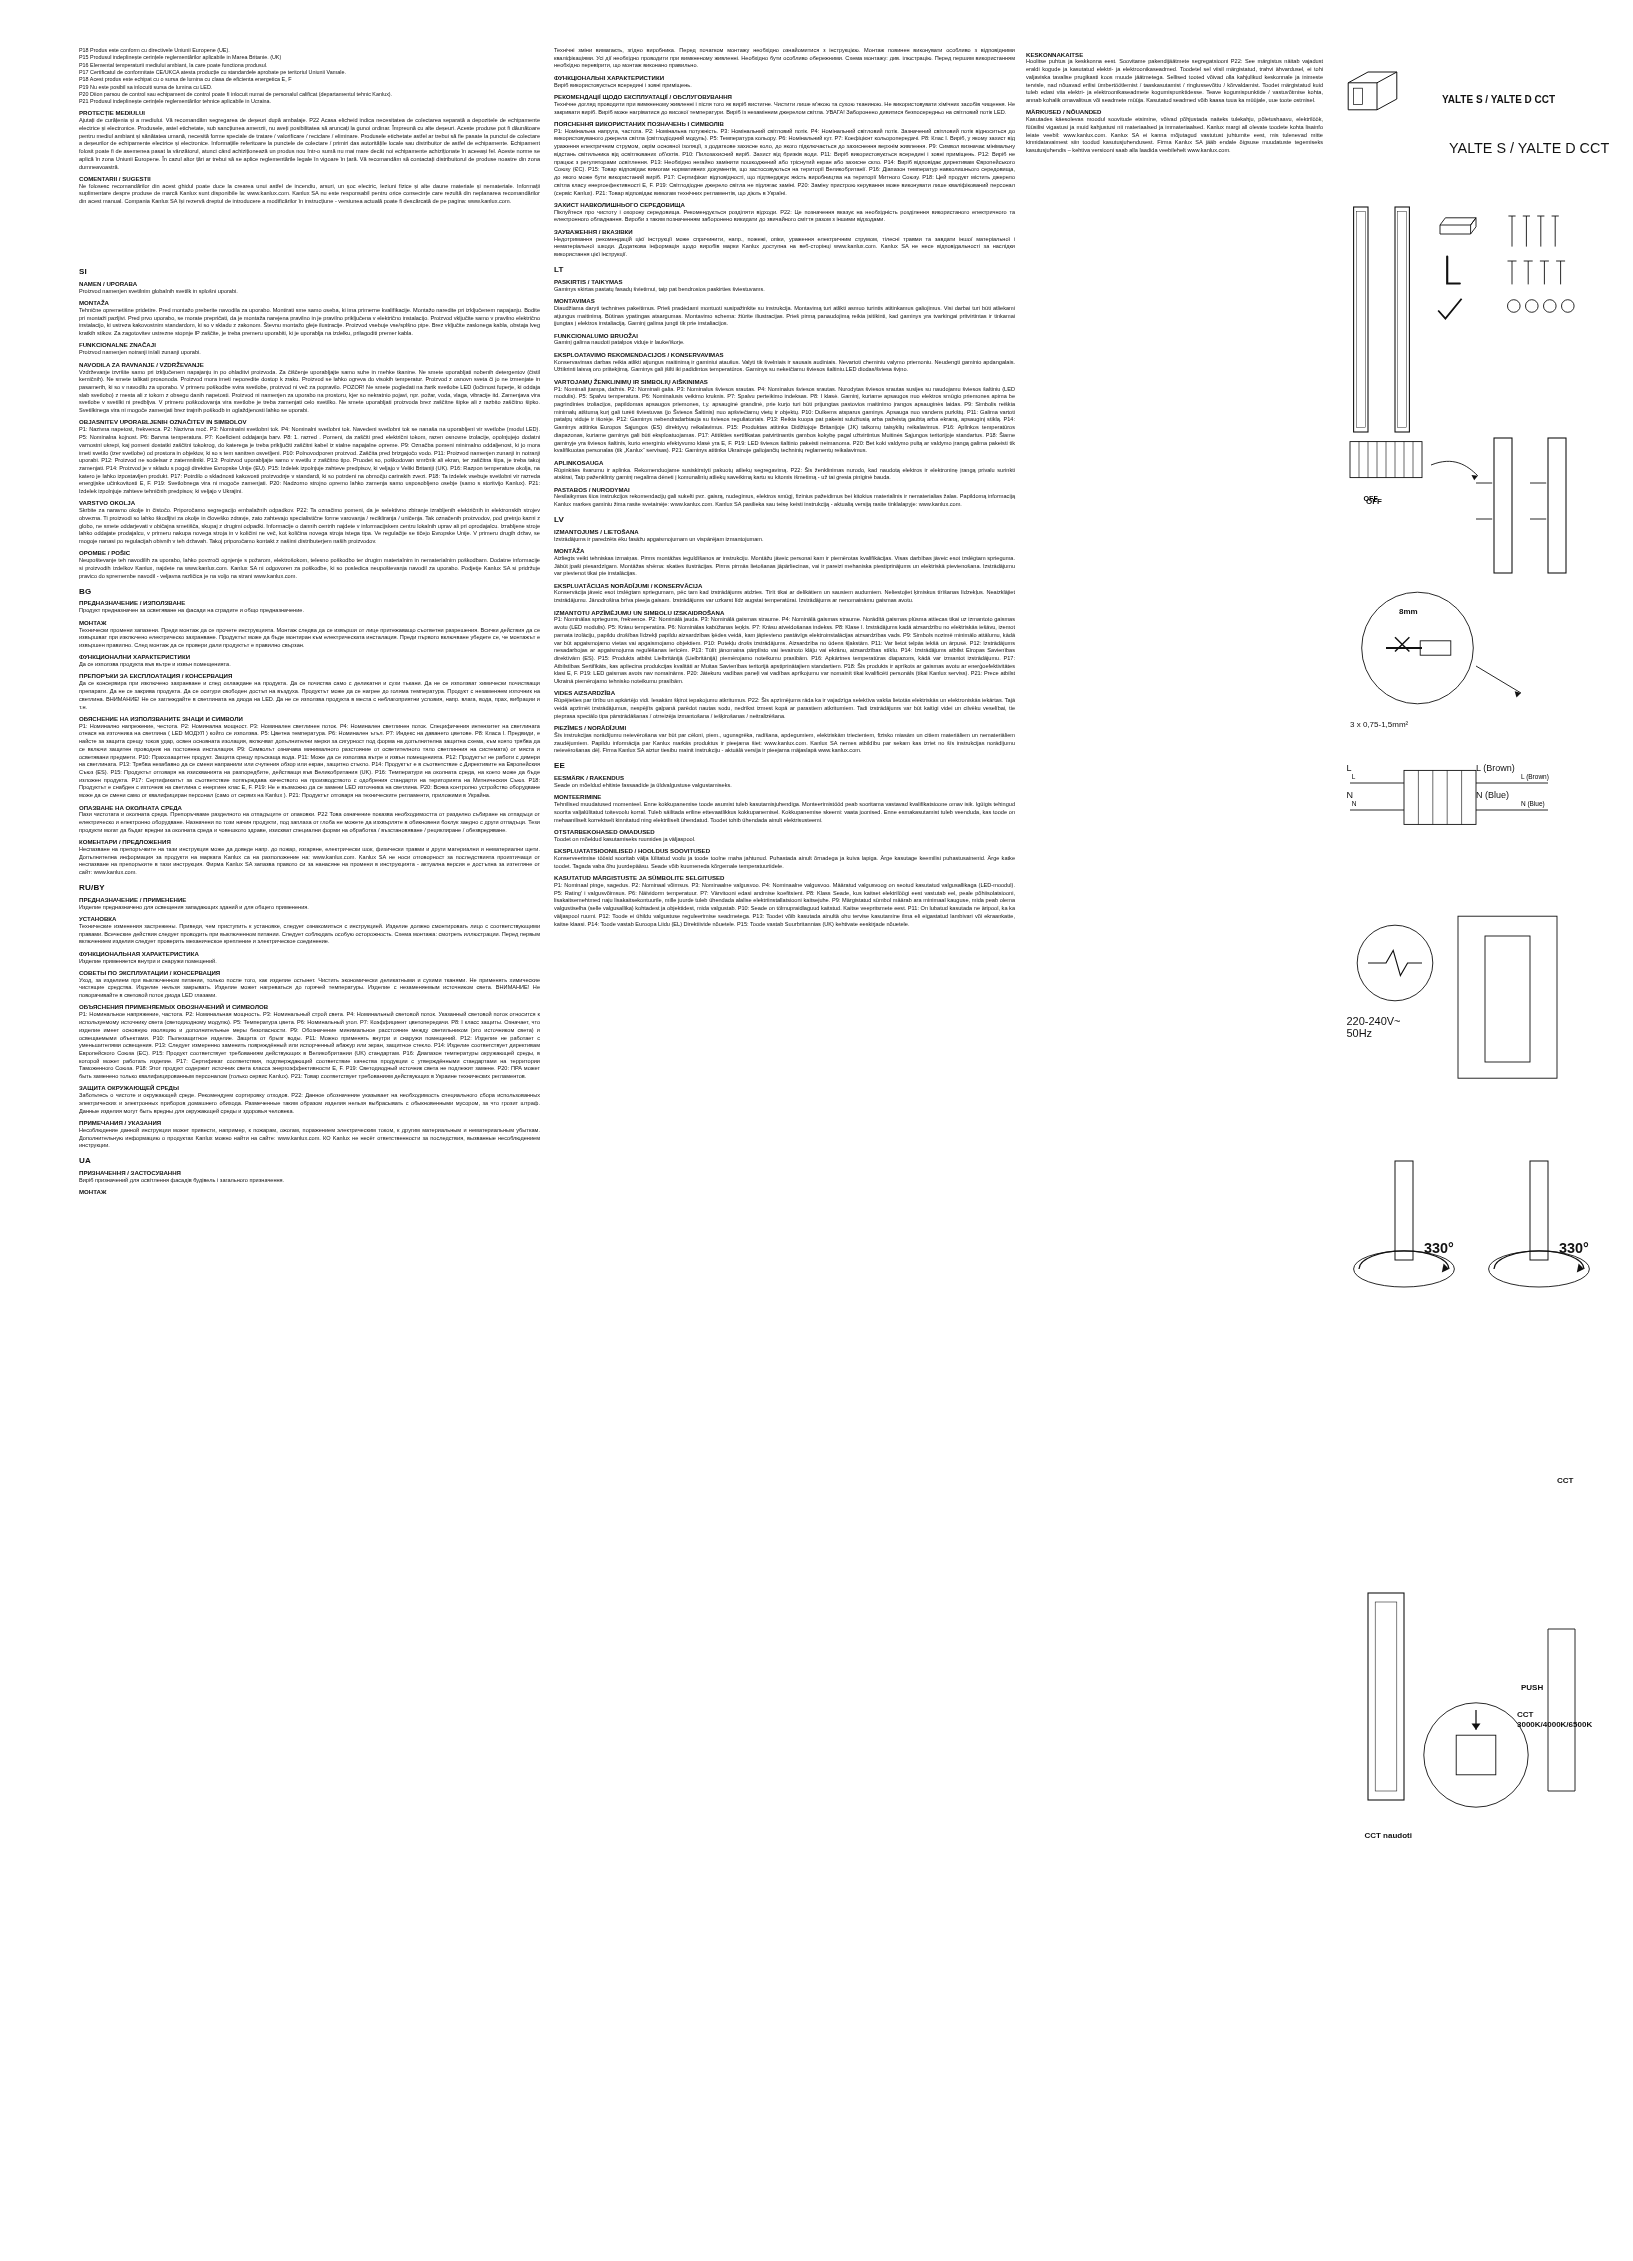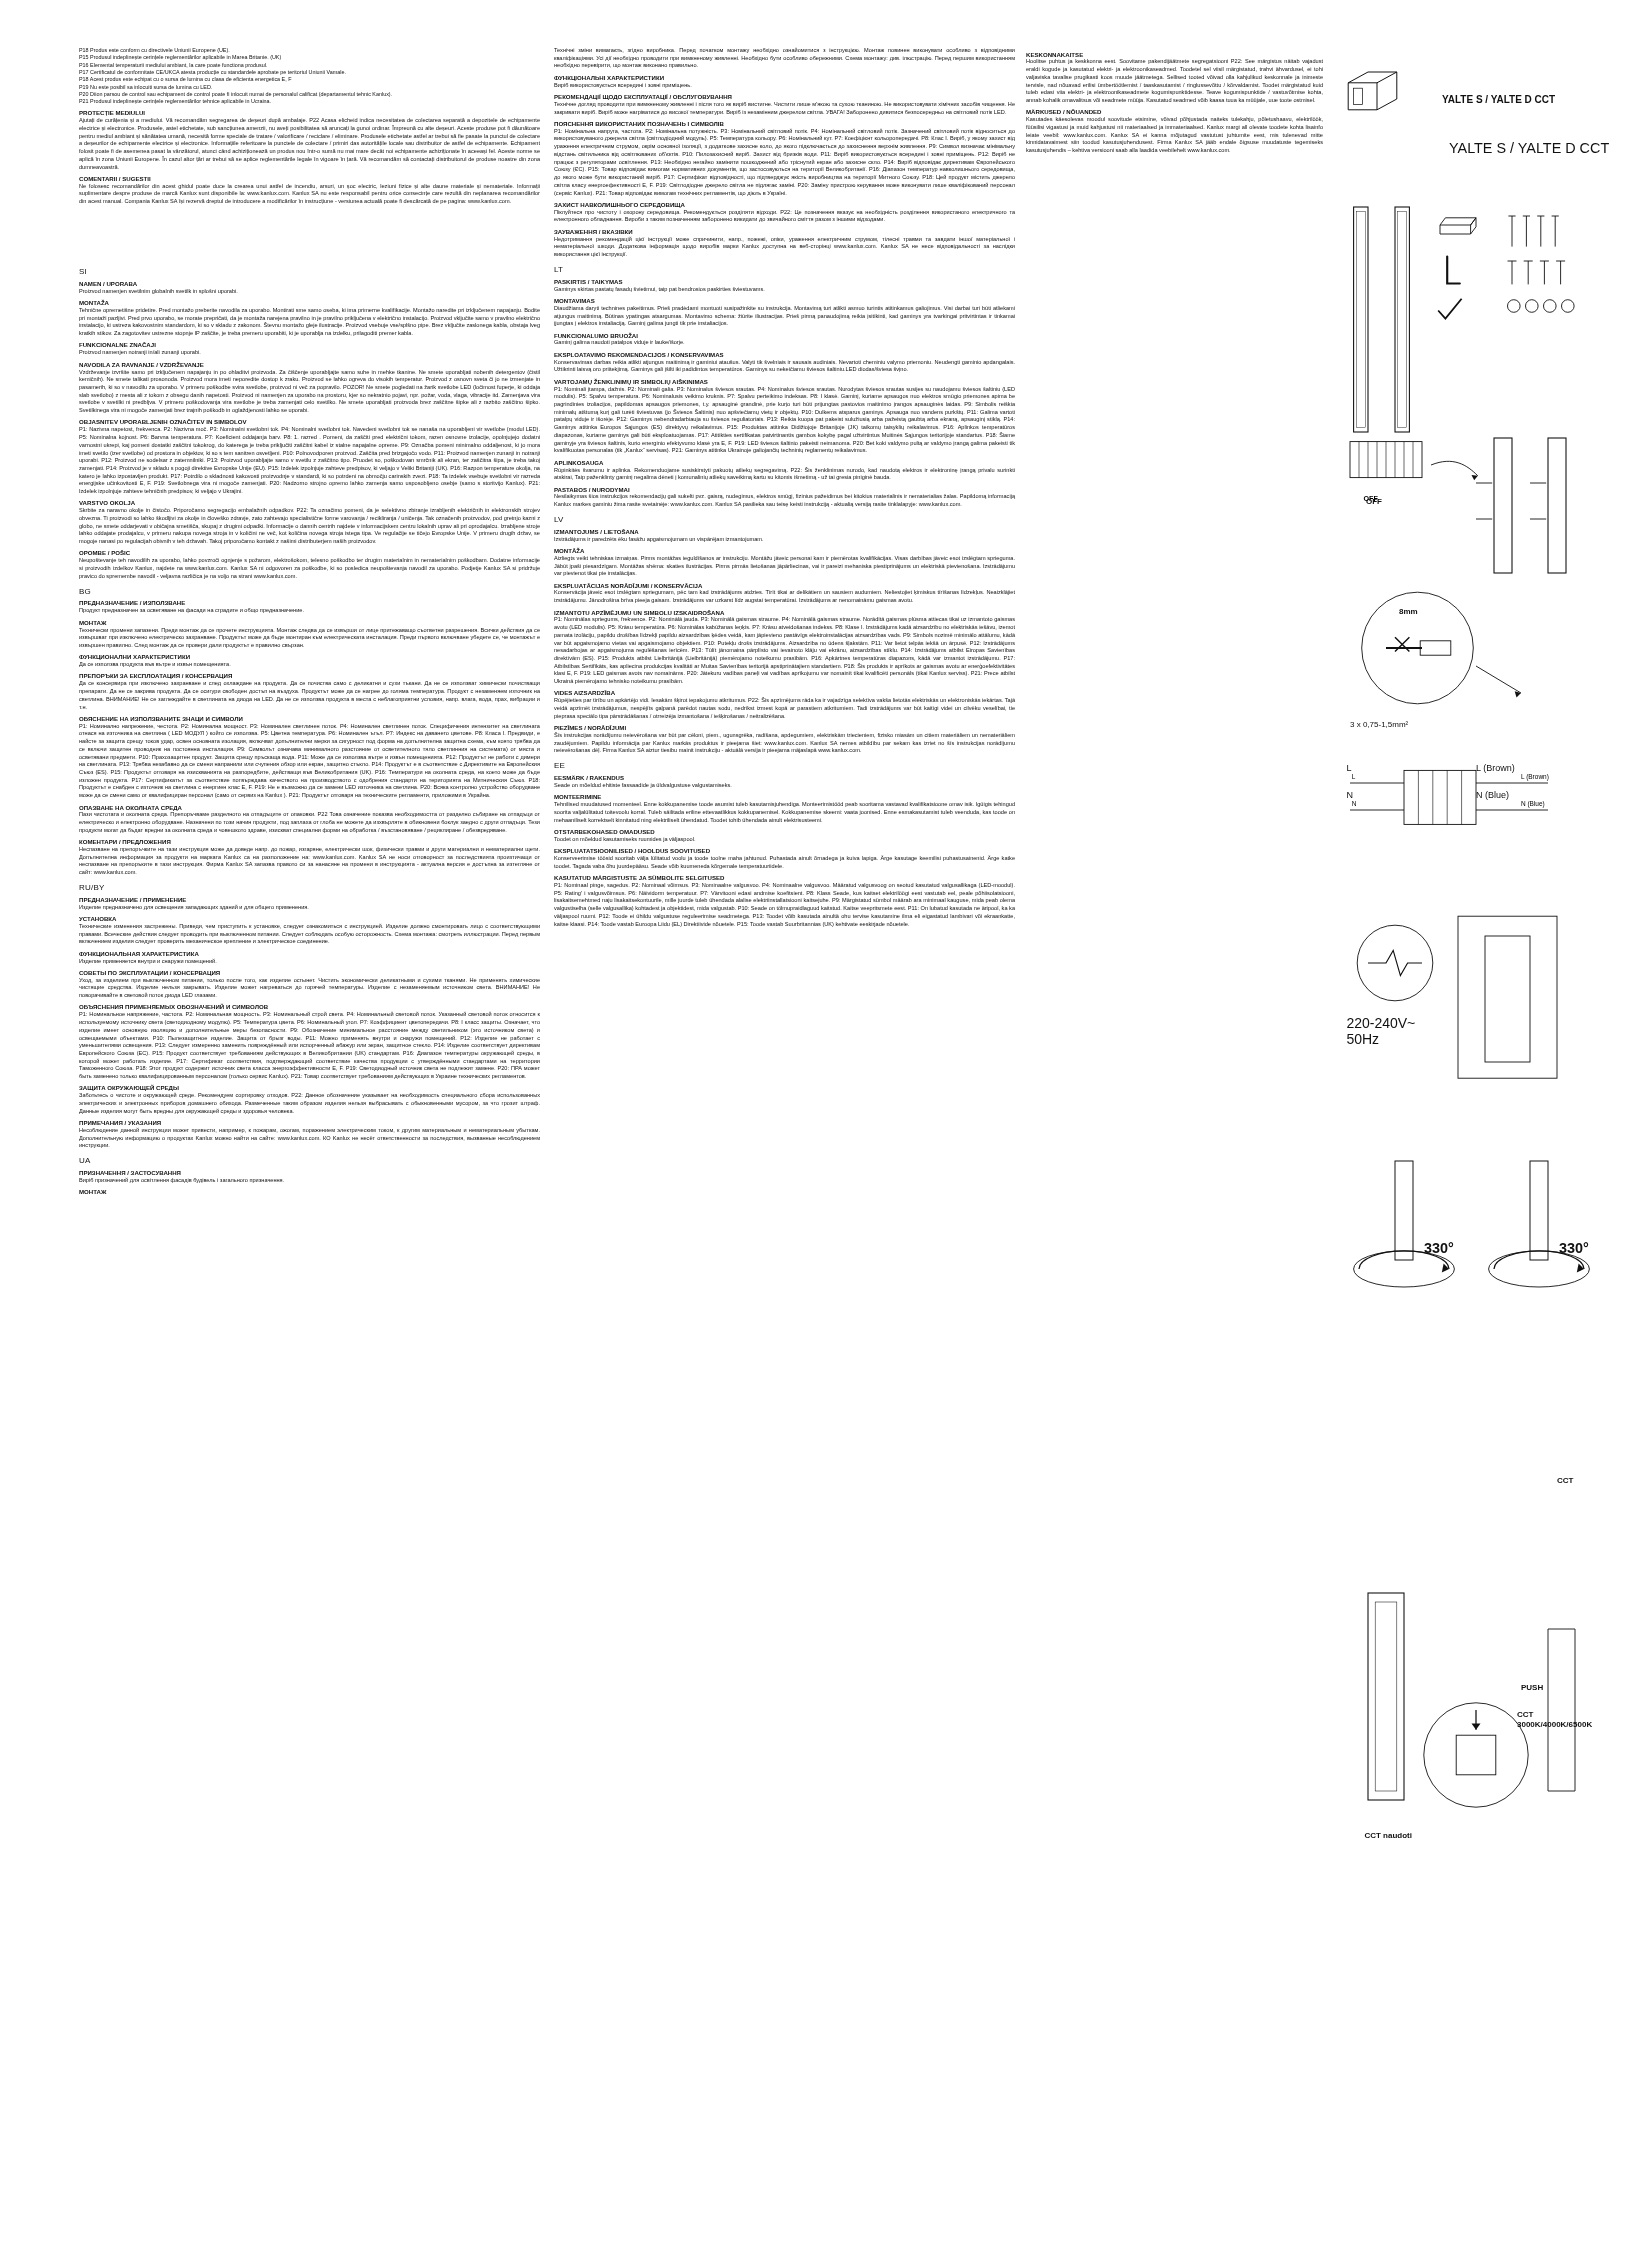--- a/index.html
+++ b/index.html
@@ -3,21 +3,21 @@
 <meta charset="utf-8">
 <style>
   html,body{margin:0;padding:0;background:#ffffff;}
   body{width:1634px;height:2262px;position:relative;font-family:"Liberation Sans",sans-serif;color:#111;}
   .page{position:absolute;inset:0;}
   .col{position:absolute;top:54px;}
   .c1{left:79px;width:461px;}
   .c2{left:554px;width:461px;}
   .c3{left:1026px;width:297px;}
   .txt{font-size:5.6px;line-height:1.38;text-align:justify;}
-  .lang{font-weight:normal;font-size:8px;margin-top:6.3px;margin-bottom:0.9px;letter-spacing:0.2px;}
+  .lang{font-weight:bold;font-size:8px;margin-top:6.3px;margin-bottom:0.9px;letter-spacing:0.2px;}
   .head{font-weight:bold;font-size:6.1px;margin-top:3.6px;margin-bottom:0.9px;text-transform:uppercase;}
   .blk{margin-bottom:1.8px;}
   .small{font-size:5.4px;line-height:1.36;}
   .figures{position:absolute;left:1341px;top:45px;width:270px;height:2187px;}
   .fig{position:absolute;}
   svg{display:block;overflow:visible;}
   .lbl{font-size:7.2px;font-family:"Liberation Sans",sans-serif;}
   .lblb{font-size:8px;font-weight:bold;}
 </style>
 </head>
@@ -285,21 +285,21 @@
       <div class="lbl" style="position:absolute;left:135px;top:34px;font-size:9px;">N (Blue)</div>
     </div>
 
     <div class="fig" style="left:0px;top:855px;">
       <svg width="270" height="207" viewBox="0 0 300 230">
         <circle cx="60" cy="70" r="42" fill="none" stroke="#111" stroke-width="1"></circle>
         <path d="M30 70 h20 l8 -14 l8 28 l8 -14 h16" fill="none" stroke="#111" stroke-width="1.3"></path>
         <rect x="130" y="18" width="110" height="180" fill="none" stroke="#111" stroke-width="1"></rect>
         <rect x="160" y="40" width="50" height="140" fill="none" stroke="#111" stroke-width="1"></rect>
       </svg>
-      <div class="lbl" style="position:absolute;left:5.4px;top:115px;font-size:14px;white-space:pre-line;">220-240V~
+      <div class="lbl" style="position:absolute;left:5.4px;top:115px;font-size:11px;white-space:pre-line;">220-240V~
 50Hz</div>
     </div>
 
     <div class="fig" style="left:0px;top:1089px;">
       <svg width="126" height="180" viewBox="0 0 140 200">
         <ellipse cx="70" cy="150" rx="56" ry="20" fill="none" stroke="#111" stroke-width="1"></ellipse>
         <path d="M20 150 a50 20 0 1 1 100 0" fill="none" stroke="#111" stroke-width="1.4"></path>
         <path d="M120 150 l-6 -6 l-2 10 z" fill="#111"></path>
         <rect x="60" y="30" width="20" height="110" fill="none" stroke="#111" stroke-width="1.1"></rect>
       </svg>

